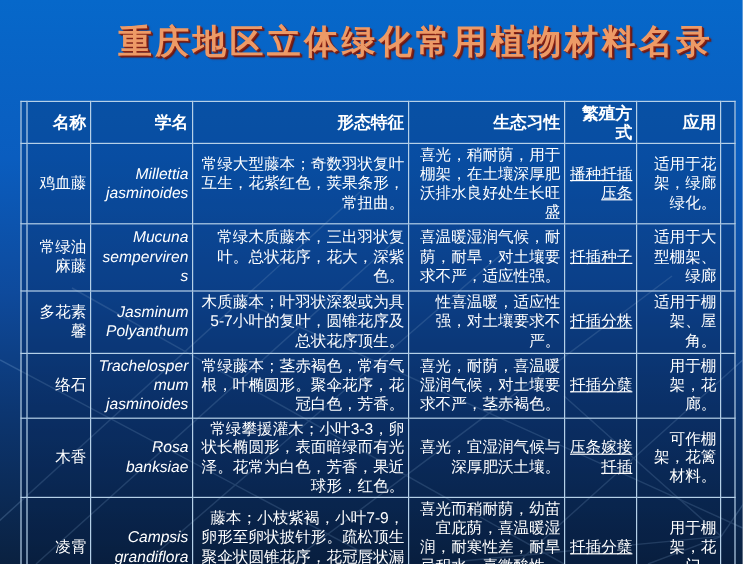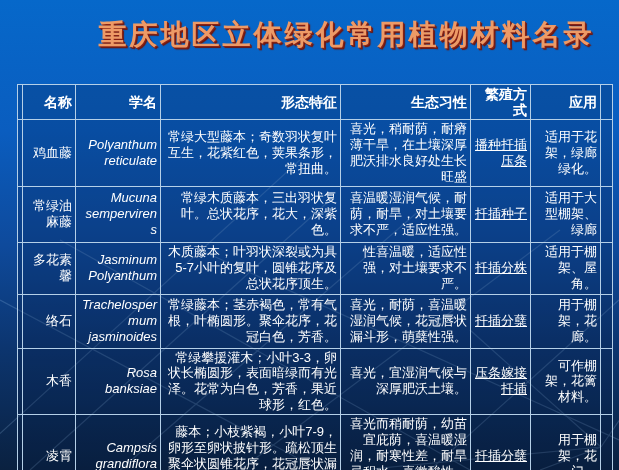--- a/index.html
+++ b/index.html
@@ -88,23 +88,23 @@
       <th>学名</th>
       <th>形态特征</th>
       <th>生态习性</th>
       <th>繁殖方式</th>
       <th>应用</th>
       <td></td>
     </tr>
     <tr class="r1">
       <td></td>
       <td>鸡血藤</td>
-      <td class="latin">Polyanthum reticulate</td>
+      <td class="latin">Millettia jasminoides</td>
       <td>常绿大型藤本；奇数羽状复叶互生，花紫红色，荚果条形，常扭曲。</td>
-      <td>喜光，稍耐荫，耐瘠薄干旱，在土壤深厚肥沃排水良好处生长旺盛</td>
+      <td>喜光，稍耐荫，用于棚架，在土壤深厚肥沃排水良好处生长旺盛</td>
       <td class="prop">播种扦插压条</td>
       <td>适用于花架，绿廊绿化。</td>
       <td></td>
     </tr>
     <tr class="r2">
       <td></td>
       <td>常绿油麻藤</td>
       <td class="latin">Mucuna sempervirens</td>
       <td>常绿木质藤本，三出羽状复叶。总状花序，花大，深紫色。</td>
       <td>喜温暖湿润气候，耐荫，耐旱，对土壤要求不严，适应性强。</td>
@@ -120,21 +120,21 @@
       <td>性喜温暖，适应性强，对土壤要求不严。</td>
       <td class="prop">扦插分株</td>
       <td>适用于棚架、屋角。</td>
       <td></td>
     </tr>
     <tr class="r4">
       <td></td>
       <td>络石</td>
       <td class="latin">Trachelospermum jasminoides</td>
       <td>常绿藤本；茎赤褐色，常有气根，叶椭圆形。聚伞花序，花冠白色，芳香。</td>
-      <td>喜光，耐荫，喜温暖湿润气候，花冠唇状漏斗形，萌蘖性强。</td>
+      <td>喜光，耐荫，喜温暖湿润气候，对土壤要求不严，茎赤褐色。</td>
       <td class="prop">扦插分蘖</td>
       <td>用于棚架，花廊。</td>
       <td></td>
     </tr>
     <tr class="r5">
       <td></td>
       <td>木香</td>
       <td class="latin">Rosa banksiae</td>
       <td>常绿攀援灌木；小叶3-3，卵状长椭圆形，表面暗绿而有光泽。花常为白色，芳香，果近球形，红色。</td>
       <td>喜光，宜湿润气候与深厚肥沃土壤。</td>

